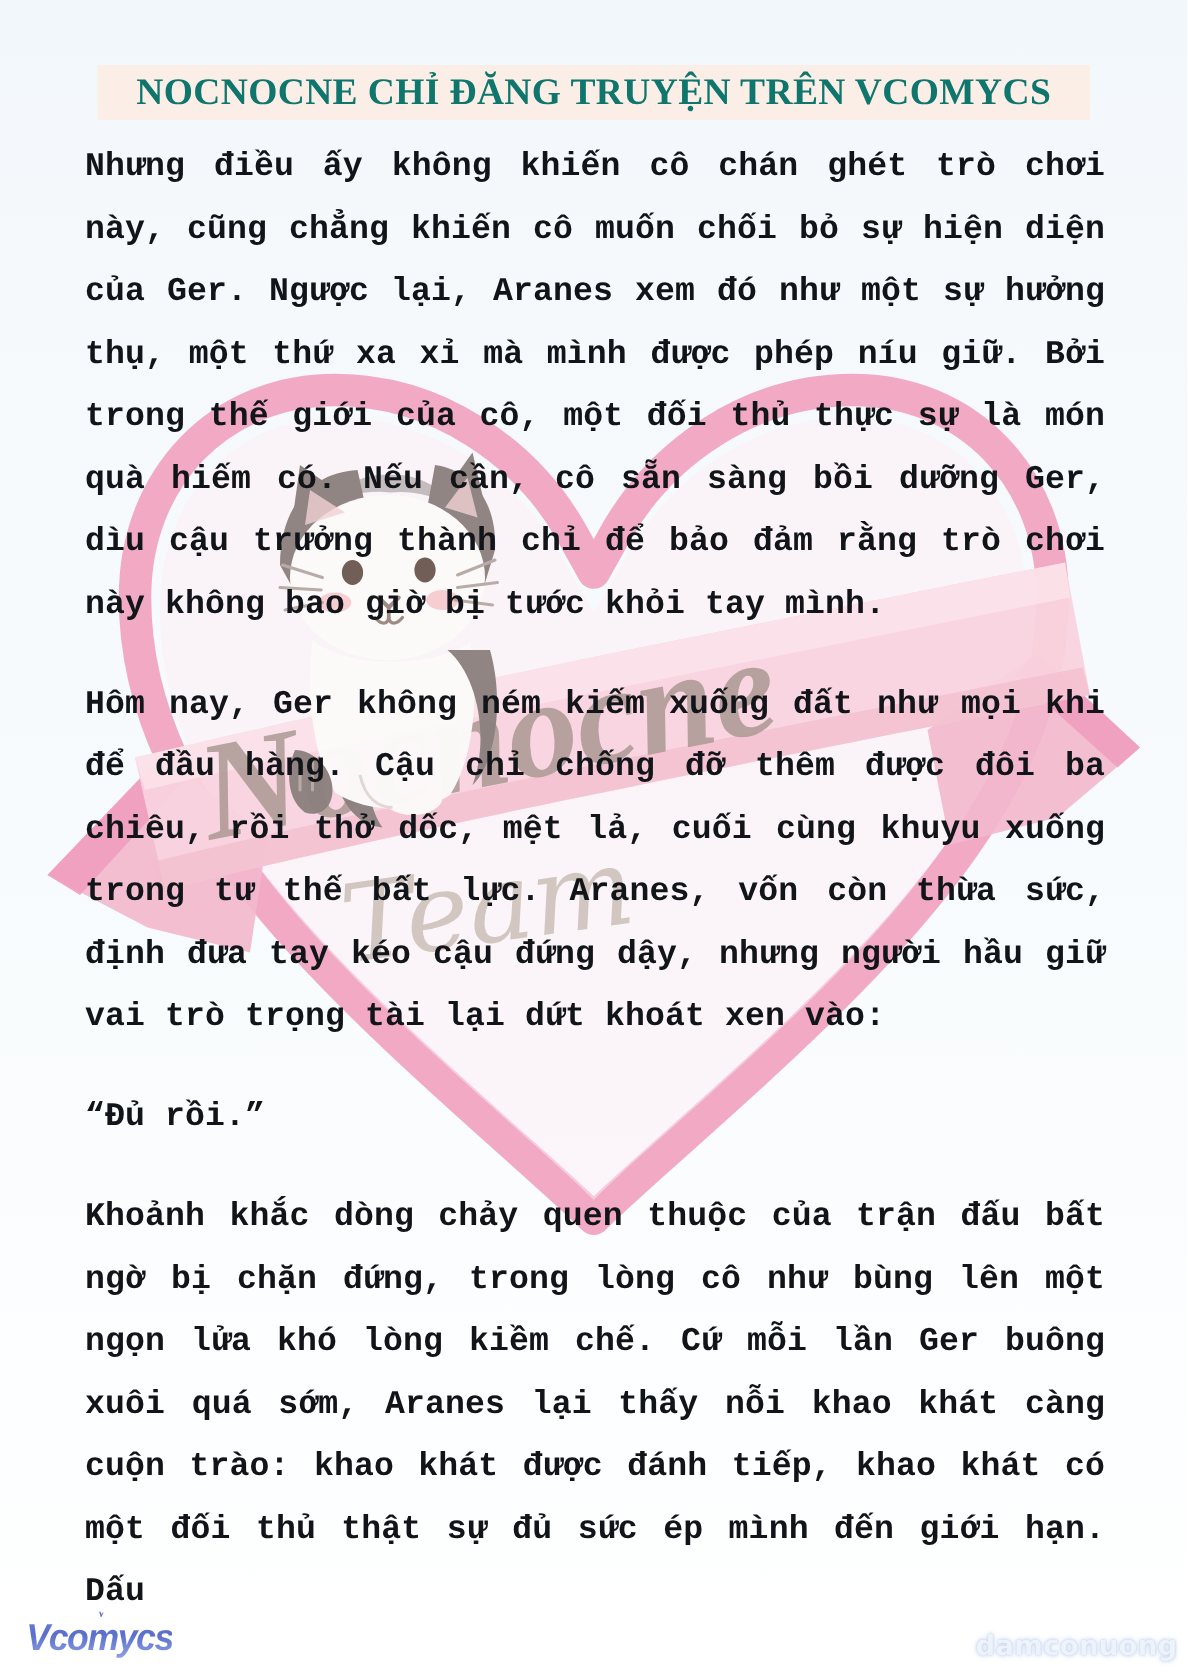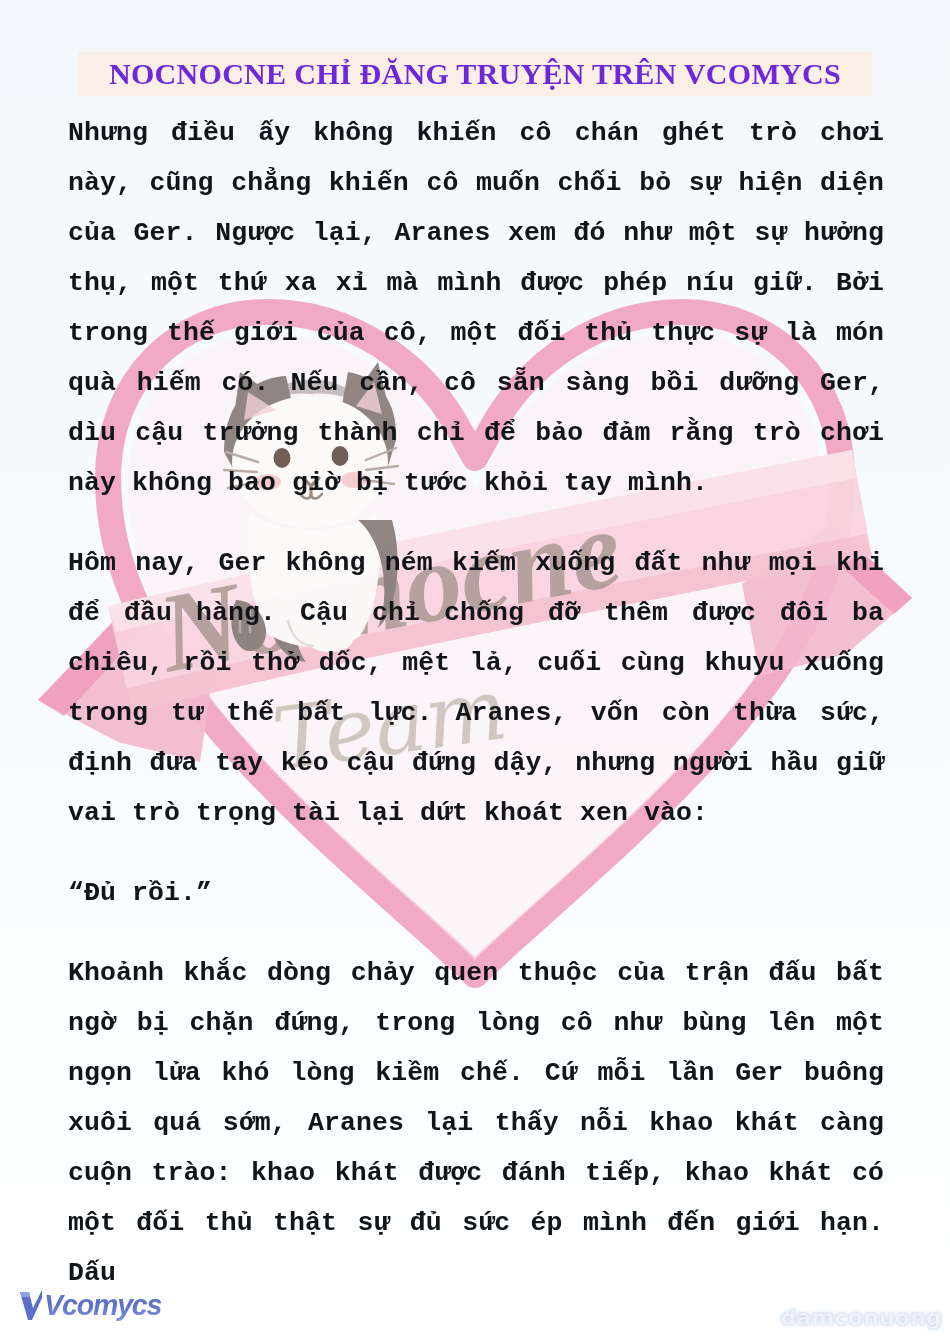--- a/index.html
+++ b/index.html
@@ -58,21 +58,21 @@
     background: #fbeee6;
     display: flex;
     align-items: center;
     justify-content: center;
   }
   .title-band .title-text {
     font-family: "Liberation Serif", "DejaVu Serif", serif;
     font-weight: bold;
     font-size: 30px;
     letter-spacing: 0.3px;
-    color: #6d28d9;
+    color: #0f766e;
     white-space: nowrap;
     line-height: 1;
   }
 
   .body-text {
     position: absolute;
     left: 68px;
     top: 108px;
     width: 816px;
   }
@@ -99,20 +99,22 @@
     width: 950px;
     height: 63px;
     z-index: 4;
   }
   .brand-logo {
     position: absolute;
     left: 18px;
     top: 8px;
     height: 40px;
     display: flex;
+    align-items: center;
+    flex-direction: column;
   }
   .brand-logo .logo-text {
     font-family: "Liberation Sans", "DejaVu Sans", sans-serif;
     font-weight: bold;
     font-size: 30px;
     font-style: italic;
     letter-spacing: -1.2px;
     background: linear-gradient(180deg, #6f7fd6 0%, #5b6fc9 40%, #8fa4e6 100%);
     -webkit-background-clip: text;
     background-clip: text;

